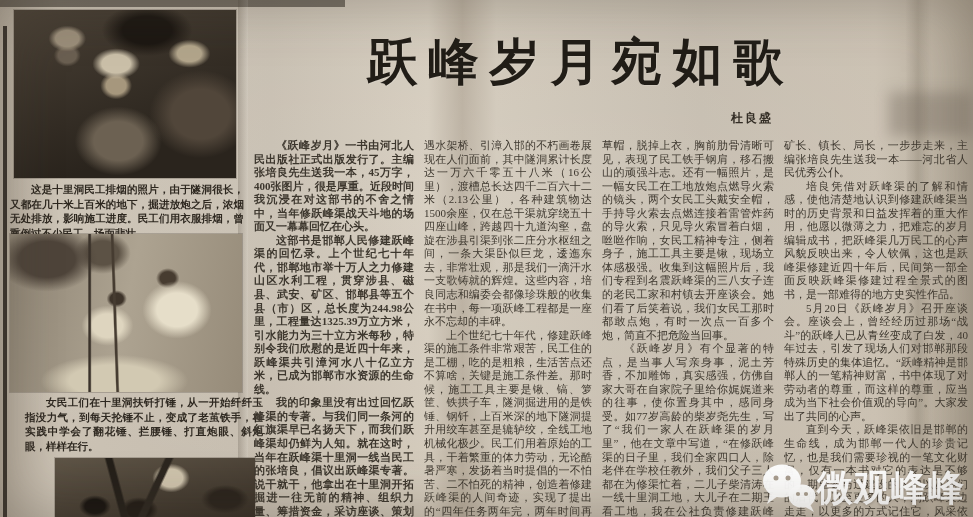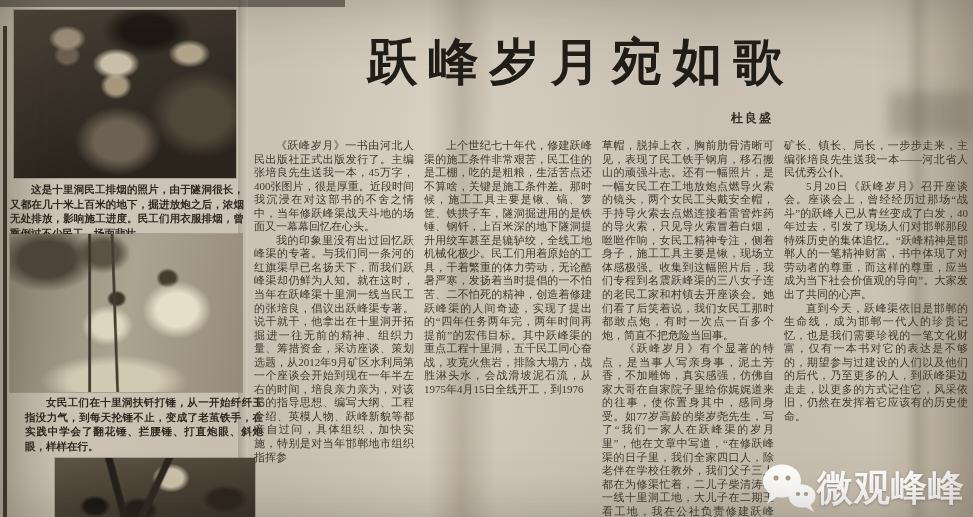--- a/index.html
+++ b/index.html
@@ -70,21 +70,21 @@
   .caption{
     position:absolute;margin:0;color:#2e2820;font-weight:bold;
     font-size:10.5px;line-height:14.6px;text-align:justify;text-indent:2em;
   }
   .cap1{left:10px;top:183px;width:234px;height:48px;}
   .cap2{left:25px;top:396px;width:238px;height:60px;}
 
   
   .cols{position:absolute;left:254px;top:139px;width:714px;height:378px;display:flex;gap:10px;overflow:hidden;}
   .col{overflow:hidden;}
-  .col:nth-child(1){width:160px;}
+  .col:nth-child(1){width:160px;font-weight:bold;}
   .col:nth-child(2){width:168px;}
   .col:nth-child(3){width:172px;}
   .col:nth-child(4){width:184px;}
   .col p{margin:0;font-size:11px;line-height:13.55px;color:#3d372e;text-align:justify;letter-spacing:0;}
   .col p.indent{text-indent:2em;}
 
   
   .watermark{
     position:absolute;right:8px;bottom:4px;display:flex;align-items:flex-end;gap:0;
     pointer-events:none;
@@ -113,31 +113,34 @@
   <p class="caption cap2">女民工们在十里洞扶钎打锤，从一开始纤纤玉指没力气，到每天抡锤不止，变成了老茧铁手，在实践中学会了翻花锤、拦腰锤、打直炮眼、斜炮眼，样样在行。</p>
 
   <div class="photo photo3"></div>
 
   <h1 class="title">跃峰岁月宛如歌</h1>
   <div class="author">杜良盛</div>
 
   <div id="cols" class="cols">
       <div class="col">
         <p class="indent">《跃峰岁月》一书由河北人民出版社正式出版发行了。主编张培良先生送我一本，45万字，400张图片，很是厚重。近段时间我沉浸在对这部书的不舍之情中，当年修跃峰渠战天斗地的场面又一幕幕回忆在心头。</p>
+        <p class="indent">这部书是邯郸人民修建跃峰渠的回忆录。上个世纪七十年代，邯郸地市举十万人之力修建山区水利工程，贯穿涉县、磁县、武安、矿区、邯郸县等五个县（市）区，总长度为244.98公里，工程量达1325.39万立方米，引水能力为三十立方米每秒，特别令我们欣慰的是近四十年来，跃峰渠共引漳河水八十亿立方米，已成为邯郸市水资源的生命线。</p>
         <p class="indent">我的印象里没有出过回忆跃峰渠的专著。与我们同一条河的红旗渠早已名扬天下，而我们跃峰渠却仍鲜为人知。就在这时，当年在跃峰渠十里洞一线当民工的张培良，倡议出跃峰渠专著。说干就干，他拿出在十里洞开拓掘进一往无前的精神、组织力量、筹措资金，采访座谈、策划选题，从2012年9月矿区水利局第一个座谈会开始到现在一年半左右的时间，培良亲力亲为，对该书的指导思想、编写大纲、工程介绍、英模人物、跃峰新貌等都亲自过问，具体组织，加快实施，特别是对当年邯郸地市组织指挥参</p>
       </div>
       <div class="col">
+        <p class="">遇水架桥、引漳入邯的不朽画卷展现在人们面前，其中隧洞累计长度达一万六千零五十八米（16公里），渡槽总长达四千二百六十二米（2.13公里），各种建筑物达1500余座，仅在总干渠就穿绕五十四座山峰，跨越四十九道沟壑，盘旋在涉县引渠到张二庄分水枢纽之间，一条大渠卧似巨龙，逶迤东去，非常壮观，那是我们一滴汗水一支歌铸就的辉煌。这些内容，培良同志和编委会都像珍珠般的收集在书中，每一项跃峰工程都是一座永不忘却的丰碑。</p>
         <p class="indent">上个世纪七十年代，修建跃峰渠的施工条件非常艰苦，民工住的是工棚，吃的是粗粮，生活苦点还不算啥，关键是施工条件差。那时候，施工工具主要是锹、镐、箩筐、铁拱子车，隧洞掘进用的是铁锤、钢钎，上百米深的地下隧洞提升用绞车甚至是辘轳绞，全线工地机械化极少。民工们用着原始的工具，干着繁重的体力劳动，无论酷暑严寒，发扬着当时提倡的一不怕苦、二不怕死的精神，创造着修建跃峰渠的人间奇迹，实现了提出的“四年任务两年完，两年时间再提前”的宏伟目标。其中跃峰渠的重点工程十里洞，五千民工同心奋战，攻克火焦岩，排除大塌方，战胜淋头水，会战滑坡泥石流，从1975年4月15日全线开工，到1976</p>
       </div>
       <div class="col">
         <p class="">草帽，脱掉上衣，胸前肋骨清晰可见，表现了民工铁手钢肩，移石搬山的顽强斗志。还有一幅照片，是一幅女民工在工地放炮点燃导火索的镜头，两个女民工头戴安全帽，手持导火索去点燃连接着雷管炸药的导火索，只见导火索冒着白烟，咝咝作响，女民工精神专注，侧着身子，施工工具主要是锹，现场立体感极强。收集到这幅照片后，我们专程到名震跃峰渠的三八女子连的老民工家和村镇去开座谈会。她们看了后笑着说，我们女民工那时都敢点炮，有时一次点一百多个炮，简直不把危险当回事。</p>
         <p class="indent">《跃峰岁月》有个显著的特点，是当事人写亲身事，泥土芳香，不加雕饰，真实感强，仿佛自家大哥在自家院子里给你娓娓道来的往事，使你置身其中，感同身受。如77岁高龄的柴岁尧先生，写了“我们一家人在跃峰渠的岁月里”，他在文章中写道，“在修跃峰渠的日子里，我们全家四口人，除老伴在学校任教外，我们父子三人都在为修渠忙着，二儿子柴清涛在一线十里洞工地，大儿子在二期王看工地，我在公社负责修建跃峰渠”。那时候在矿区一期、二期和配套工程几乎同时开工，父子上阵，姐妹同行，兄弟参战，全家修渠比比皆是。马谦诚先生写的“每一程，都唤起心底的记忆”，说他在地区跃峰渠指挥部政工组一直干到跃峰渠</p>
       </div>
       <div class="col">
         <p class="">矿长、镇长、局长，一步步走来，主编张培良先生送我一本——河北省人民优秀公仆。</p>
+        <p class="indent">培良凭借对跃峰渠的了解和情感，使他清楚地认识到修建跃峰渠当时的历史背景和日益发挥着的重大作用，他愿以微薄之力，把难忘的岁月编辑成书，把跃峰渠几万民工的心声风貌反映出来，令人钦佩，这也是跃峰渠修建近四十年后，民间第一部全面反映跃峰渠修建过程全景式的图书，是一部难得的地方史实性作品。</p>
         <p class="indent">5月20日《跃峰岁月》召开座谈会。座谈会上，曾经经历过那场“战斗”的跃峰人已从青丝变成了白发，40年过去，引发了现场人们对邯郸那段特殊历史的集体追忆。“跃峰精神是邯郸人的一笔精神财富，书中体现了对劳动者的尊重，而这样的尊重，应当成为当下社会价值观的导向”。大家发出了共同的心声。</p>
         <p class="indent">直到今天，跃峰渠依旧是邯郸的生命线，成为邯郸一代人的珍贵记忆，也是我们需要珍视的一笔文化财富，仅有一本书对它的表达是不够的，期望参与过建设的人们以及他们的后代，乃至更多的人，到跃峰渠边走走，以更多的方式记住它，风采依旧，仍然在发挥着它应该有的历史使命。</p>
       </div>
     </div>
 
   <div class="watermark">
     <svg width="56" height="50" viewBox="0 0 56 50" aria-hidden="true">
       <ellipse cx="21" cy="18" rx="19" ry="16.5" fill="#ffffff" opacity="0.96"></ellipse>
       <path d="M9 31 L6 41 L17 33 Z" fill="#ffffff" opacity="0.96"></path>
       <ellipse cx="41" cy="33" rx="13.5" ry="11.5" fill="#ffffff" opacity="0.96"></ellipse>

